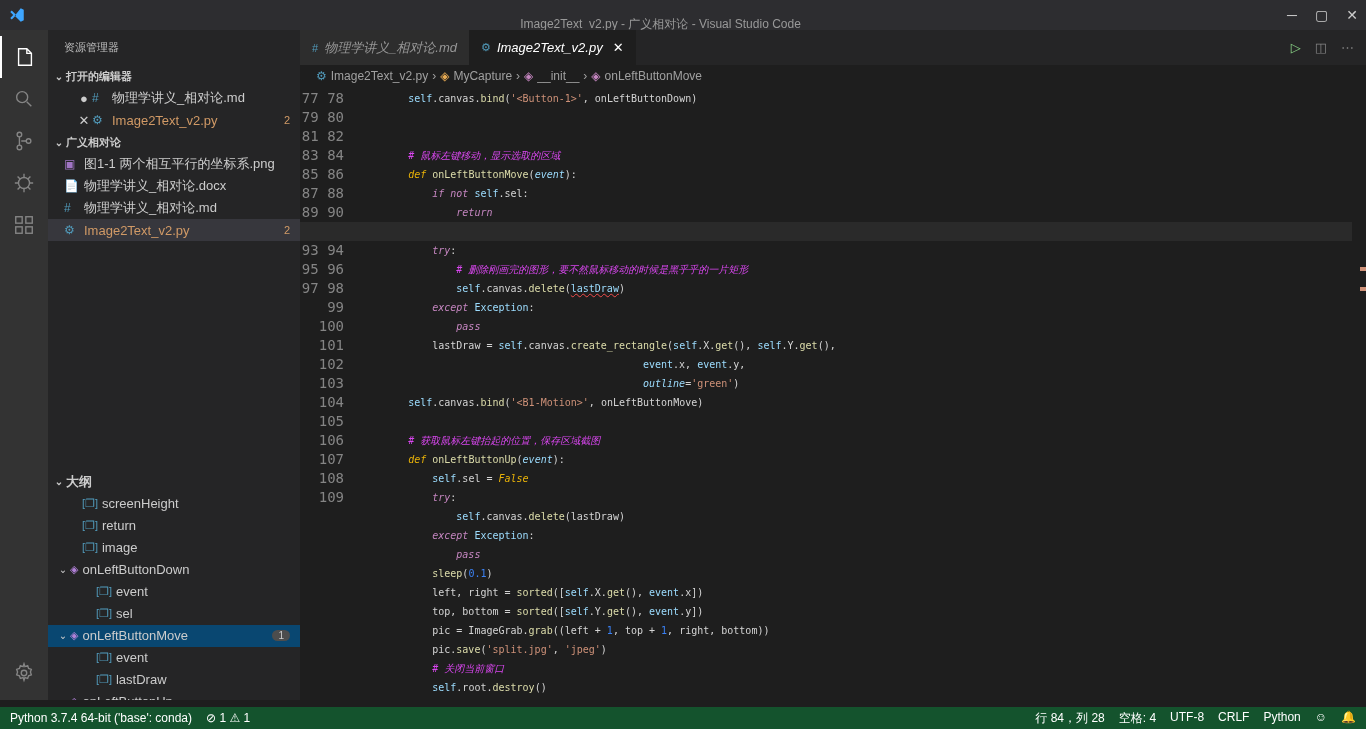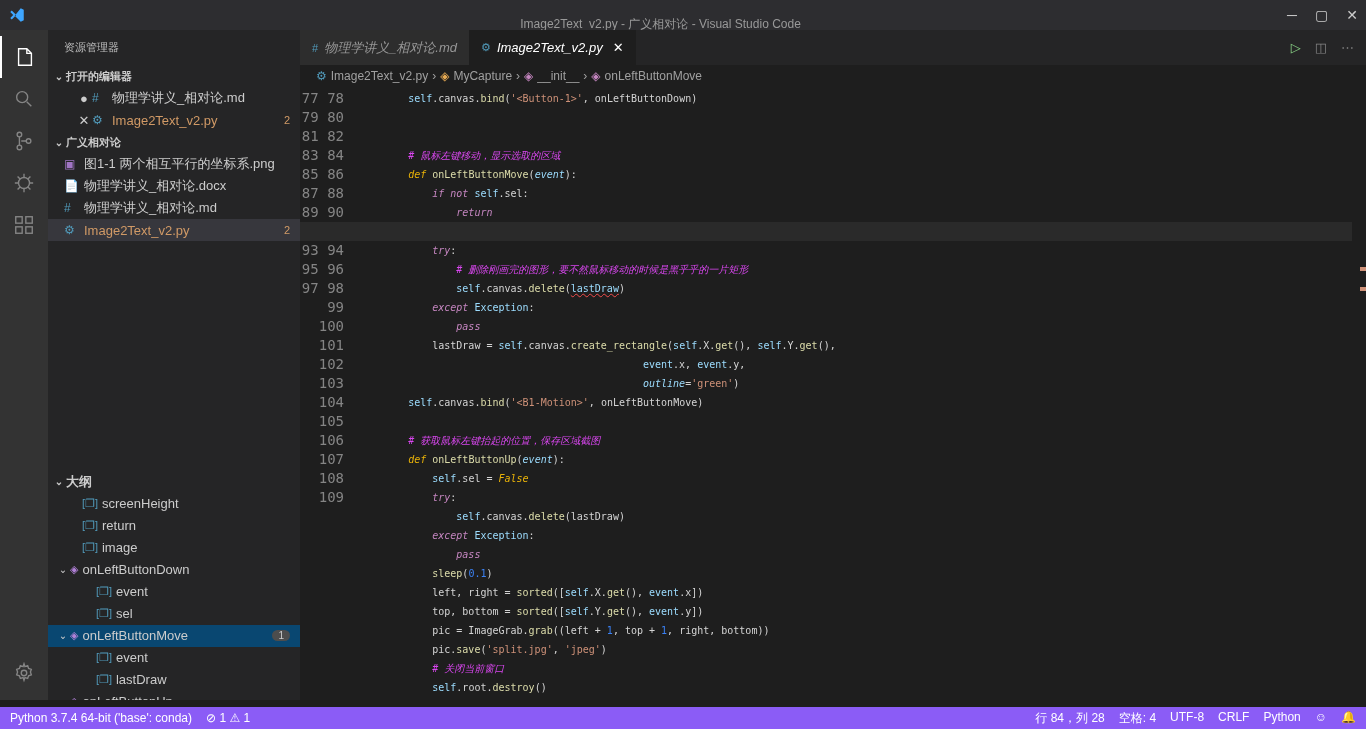--- a/index.html
+++ b/index.html
@@ -53,21 +53,21 @@
 .c-str { color: #ce9178; }
 .c-cmt { color: #d946ef; font-style: italic; }
 .c-num { color: #3b82f6; }
 .c-self { color: #9cdcfe; }
 .c-var { color: #9cdcfe; }
 .c-param { color: #9cdcfe; font-style: italic; }
 .c-err { text-decoration: underline wavy #f14c4c; }
 .hl-line { background: #2a2a2a; position: absolute; left: 0; right: 0; height: 19px; }
 .minimap { width: 14px; background: #1e1e1e; position: relative; }
 .minimap .mh { position: absolute; right: 0; width: 6px; background: #ce9178; }
-.status { position: fixed; bottom: 0; left: 0; right: 0; height: 22px; background: #8b5cf6; display: flex; align-items: center; padding: 0 10px; font-size: 12px; color: #fff; gap: 14px; }
+.status { position: fixed; bottom: 0; left: 0; right: 0; height: 22px; background: #14532d; display: flex; align-items: center; padding: 0 10px; font-size: 12px; color: #fff; gap: 14px; }
 .status .right { margin-left: auto; display: flex; gap: 14px; }
 </style>
 </head>
 <body>
 
 <div class="titlebar">
   <svg class="logo" viewBox="0 0 24 24">
       <path fill="#3ea6ff" d="M17 3l4 2v14l-4 2-8-8 8-10zM3 8l4 4-4 4 2 2 6-6-6-6-2 2z"></path>
     </svg>
   <div class="title-center">Image2Text_v2.py - 广义相对论 - Visual Studio Code</div>

